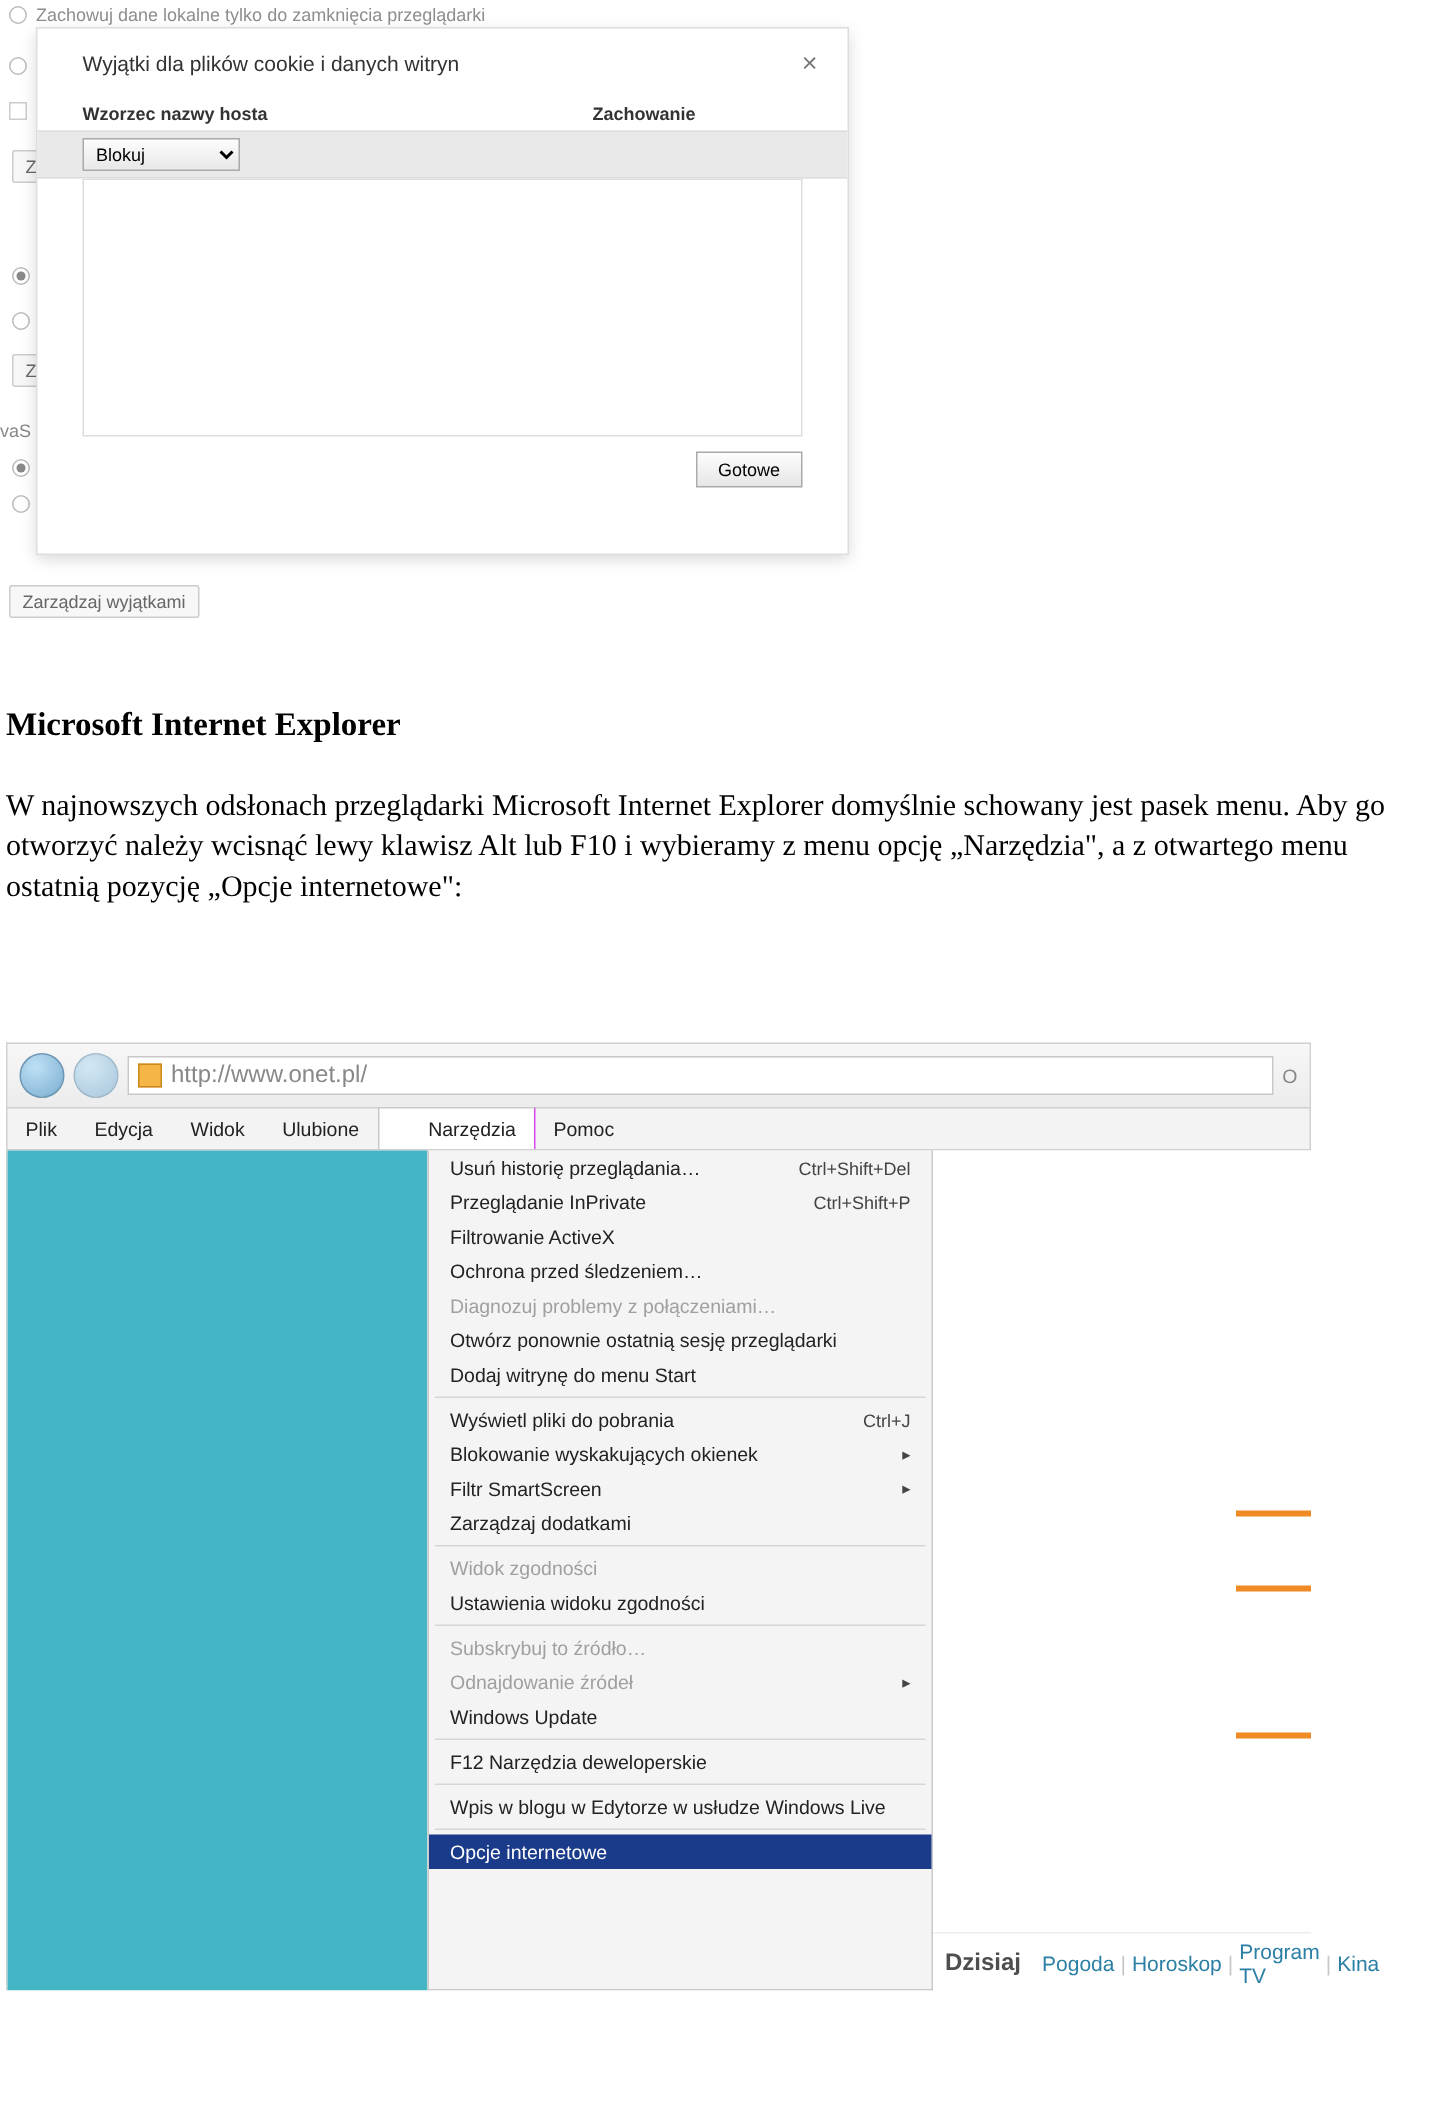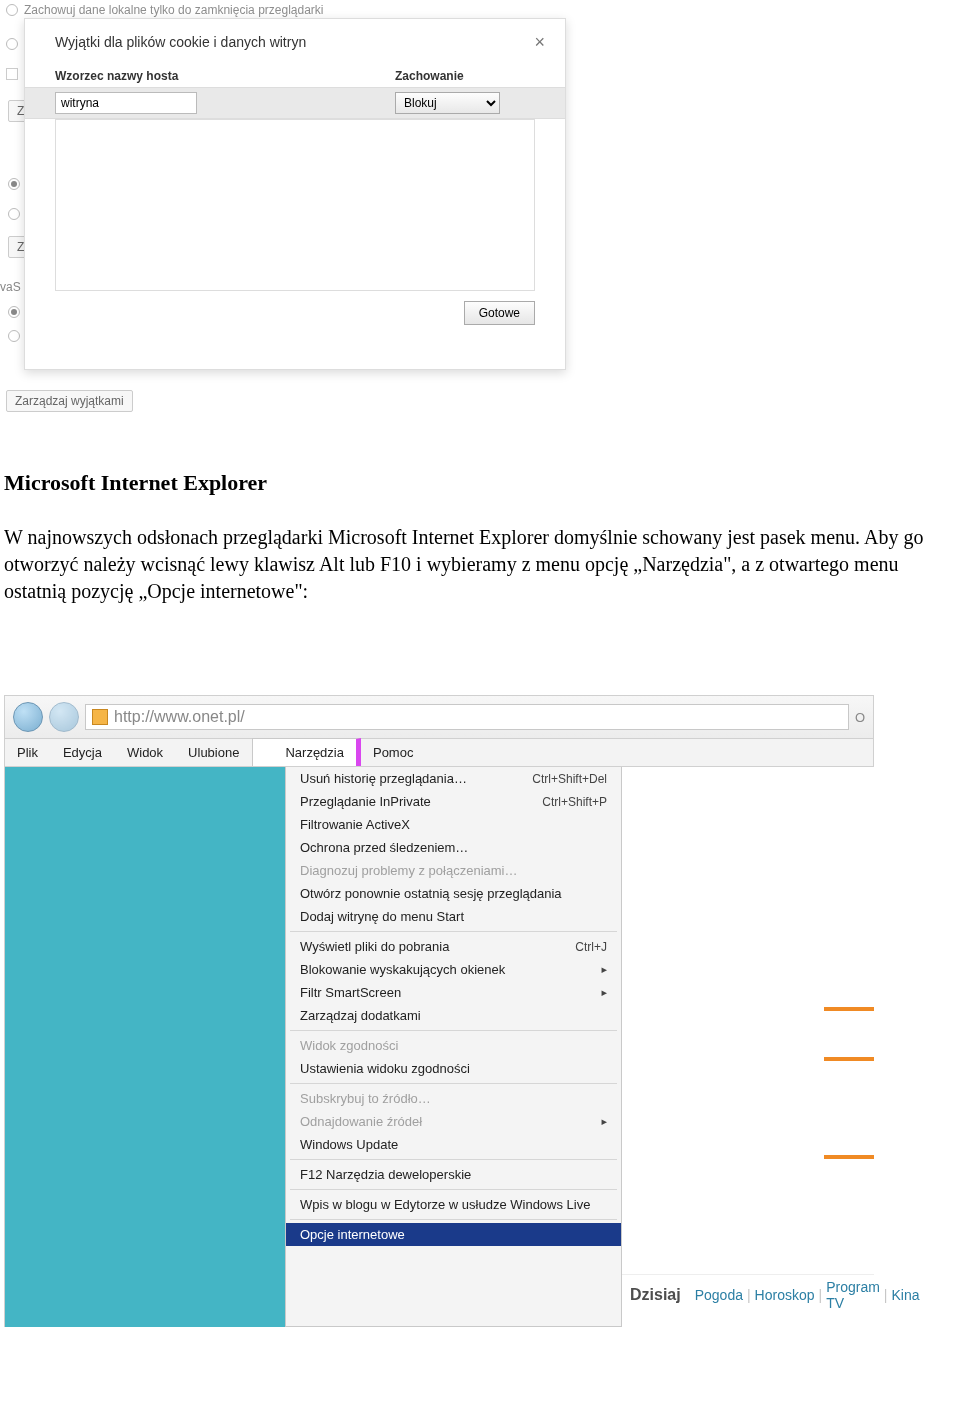--- a/index.html
+++ b/index.html
@@ -192,21 +192,21 @@
     font-size:13px;
     color:#222;
   }
   .ie-menubar .m {
     padding:6px 12px;
     border-right:1px solid transparent;
   }
   .ie-menubar .m.open {
     background:#fff;
     border-left:1px solid #c9c9c9;
-    border-right:5px solid #d946ef;
+    border-right:1px solid #d946ef;
     border-top:1px solid #c9c9c9;
     margin-top:-1px;
     font-weight:normal;
     padding-left:32px;
   }
   .ie-body {
     display:flex;
     border-left:1px solid #d0d0d0;
   }
   .ie-left {
@@ -248,21 +248,21 @@
   }
   .orange-strip {
     position:absolute;
     right:0;
     height:4px;
     width:50px;
     background:#f08a24;
   }
   .bottom-nav {
     position:absolute;
-    left:0; right:0; bottom:14px;
+    left:0; right:0; bottom:0;
     display:flex;
     gap:4px;
     align-items:center;
     font-size:14px;
     color:#2c7fa4;
     padding:4px 8px 2px 8px;
     background:#fff;
     border-top:1px solid #eee;
   }
   .bottom-nav .today {
@@ -297,23 +297,20 @@
   <div class="cookie-dialog">
     <div class="dlg-title-area">
       <span class="dlg-title">Wyjątki dla plików cookie i danych witryn</span>
       <span class="close-x">×</span>
     </div>
     <div class="dlg-cols">
       <span class="c1">Wzorzec nazwy hosta</span>
       <span class="c2">Zachowanie</span>
     </div>
     <div class="dlg-row">
-      <span class="c1">
-        <input type="text" value="witryna" style="">
-      </span>
       <select>
         <option>Blokuj</option>
       </select>
     </div>
     <div class="dlg-listbox"></div>
     <div class="dlg-footer">
       <button>Gotowe</button>
     </div>
   </div>
 </div>
@@ -365,21 +362,21 @@
         </div>
         <div class="mi">
           <span>Ochrona przed śledzeniem…</span>
           <span style="display: flex; align-items: center;"></span>
         </div>
         <div class="mi disabled">
           <span>Diagnozuj problemy z połączeniami…</span>
           <span style="display: flex; align-items: center;"></span>
         </div>
         <div class="mi">
-          <span>Otwórz ponownie ostatnią sesję przeglądania</span>
+          <span>Otwórz ponownie ostatnią sesję przeglądarki</span>
           <span style="display: flex; align-items: center;"></span>
         </div>
         <div class="mi">
           <span>Dodaj witrynę do menu Start</span>
           <span style="display: flex; align-items: center;"></span>
         </div>
         <hr>
         <div class="mi">
           <span>Wyświetl pliki do pobrania</span>
           <span style="display: flex; align-items: center;">

